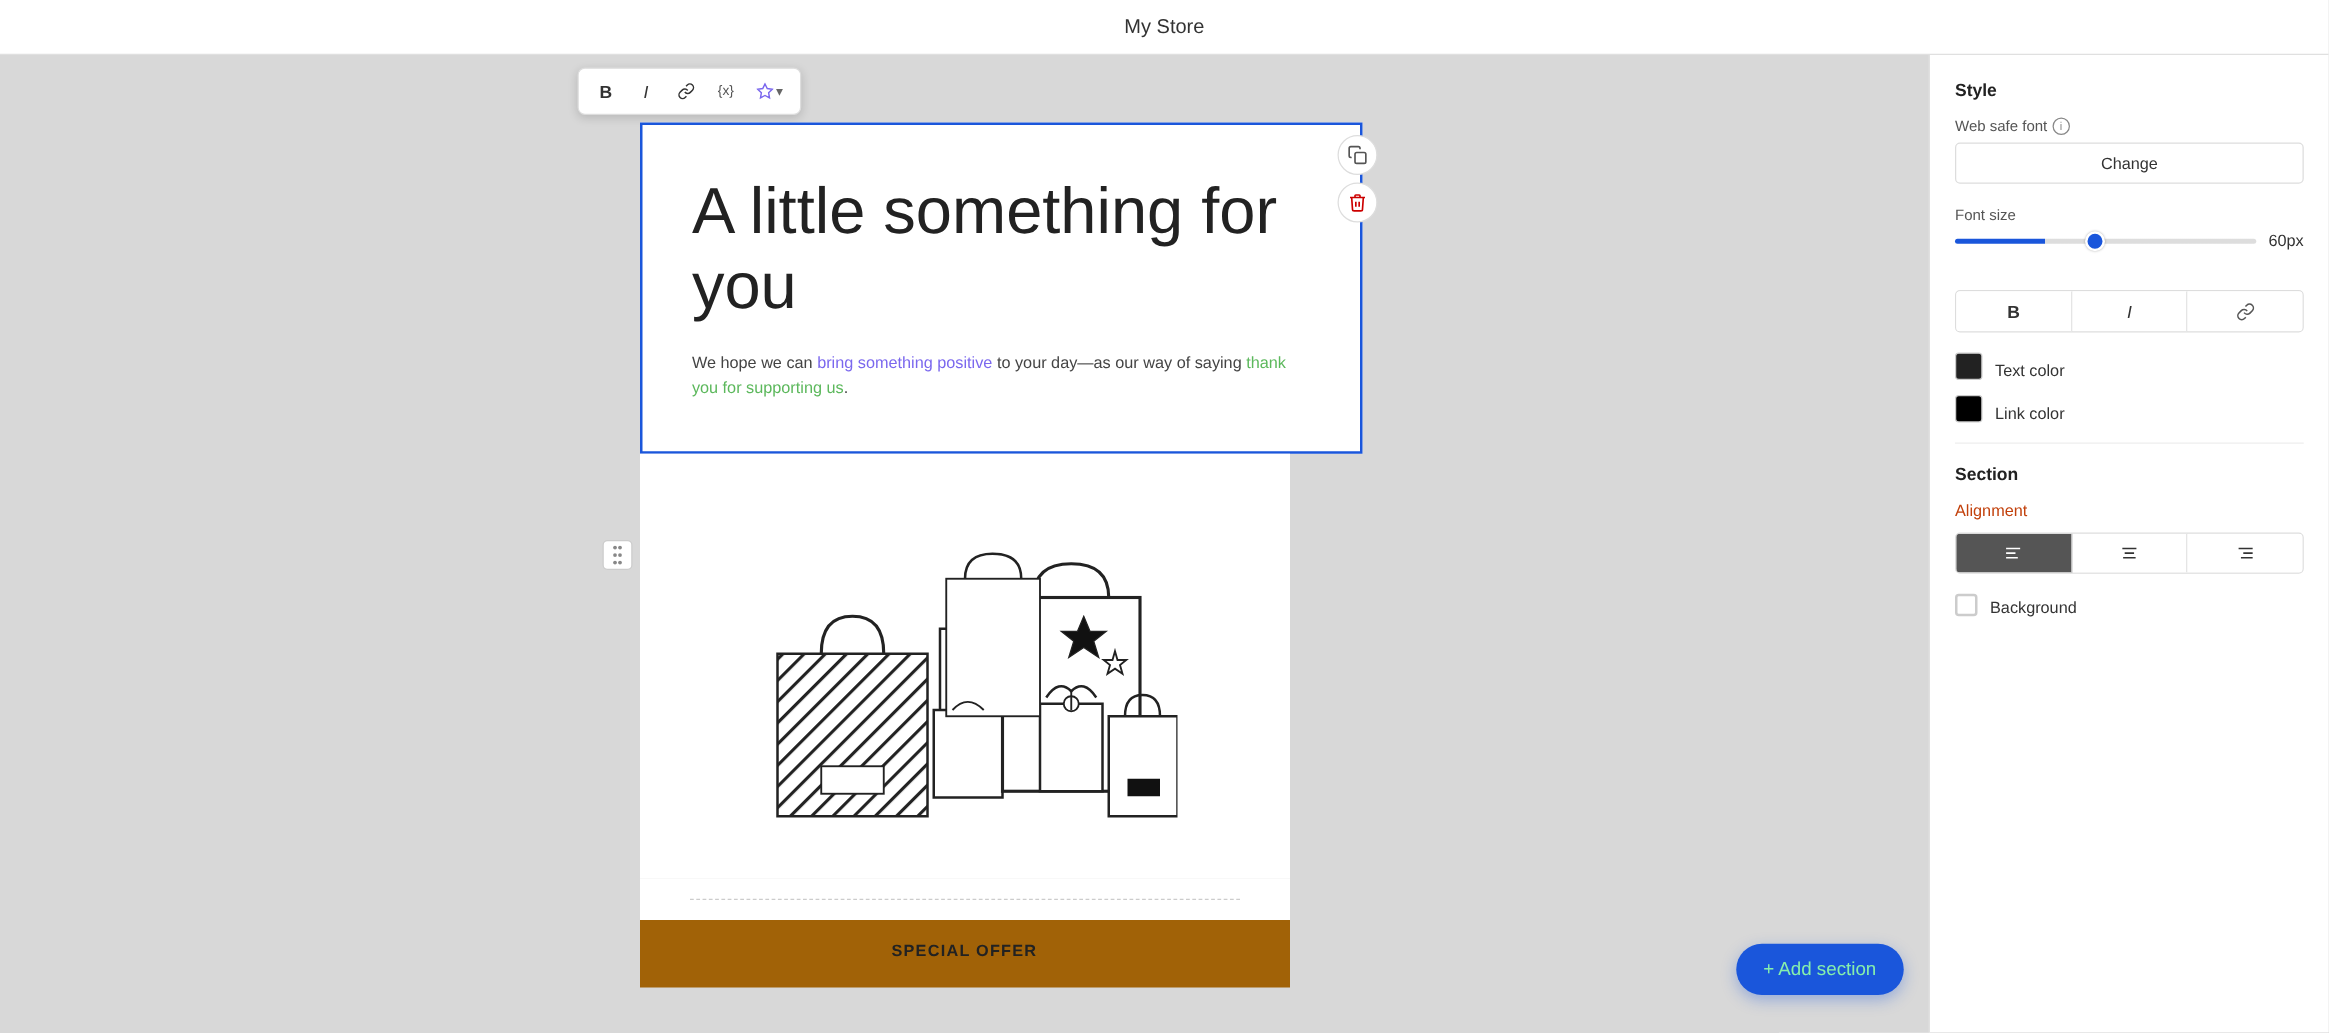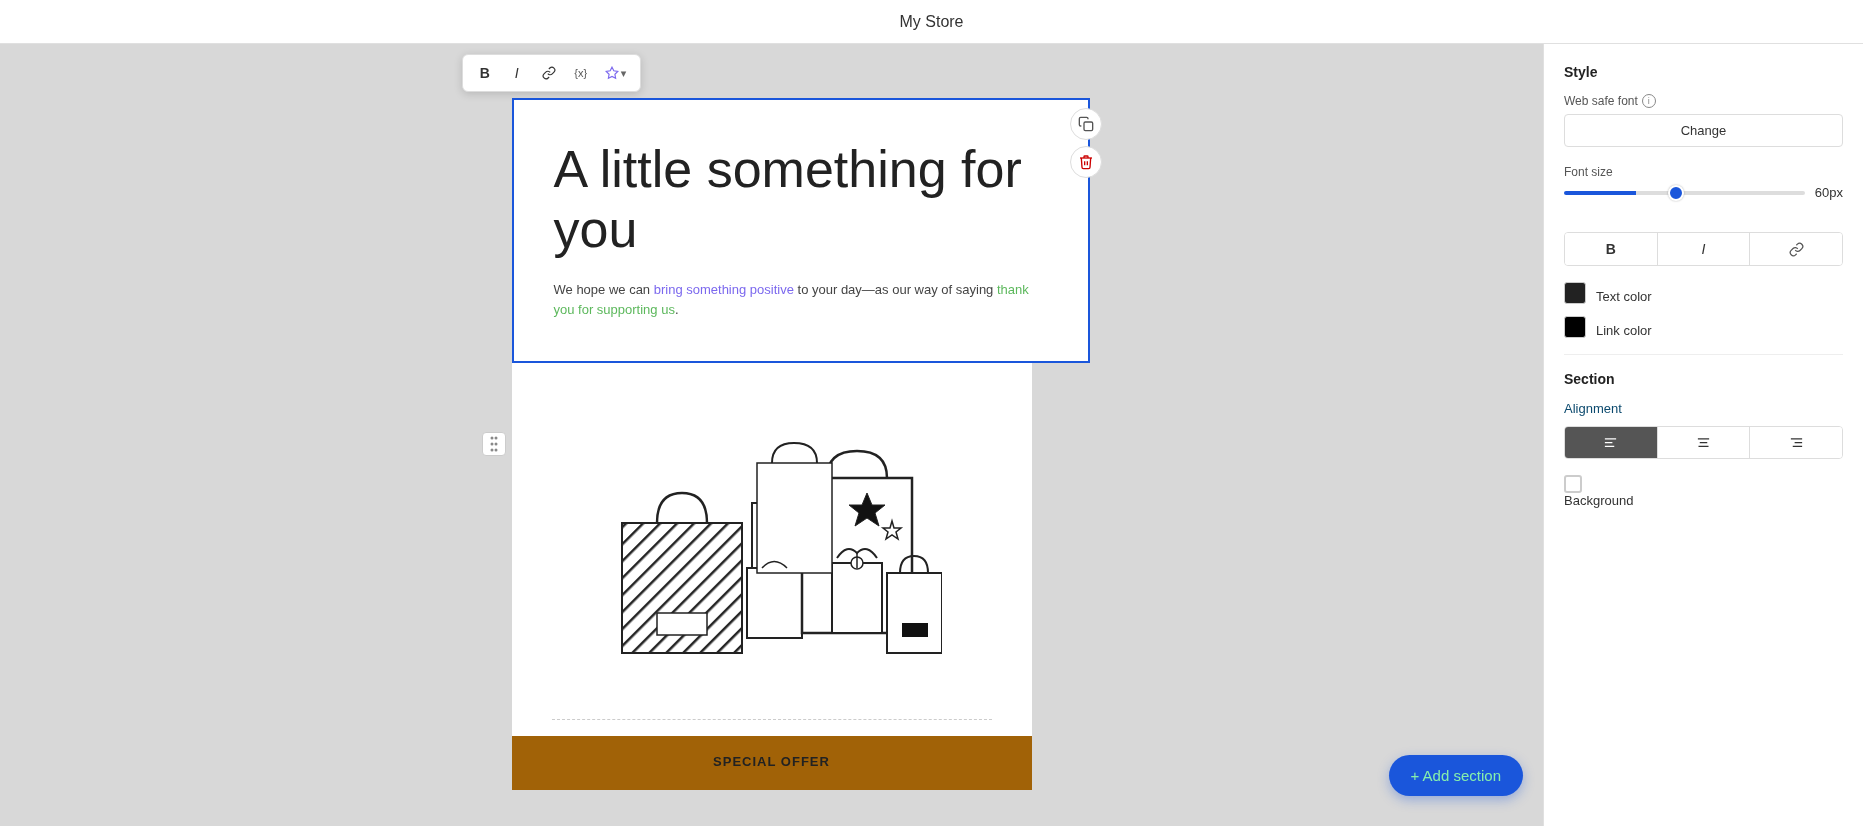--- a/index.html
+++ b/index.html
@@ -349,21 +349,21 @@
     }
 
     .panel-divider {
       border: none;
       border-top: 1px solid #eee;
       margin: 16px 0;
     }
 
     .section-subtitle {
       font-size: 13px;
-      color: #0c4a6e;
+      color: #c2410c;
       margin-bottom: 10px;
     }
 
     .alignment-buttons {
       display: flex;
       border: 1px solid #ddd;
       border-radius: 4px;
       overflow: hidden;
       margin-bottom: 16px;
     }
@@ -377,23 +377,22 @@
       color: #333;
       display: flex;
       align-items: center;
       justify-content: center;
     }
     .align-btn:not(:last-child) { border-right: 1px solid #ddd; }
     .align-btn.active { background: #555; color: #fff; }
 
     .background-row {
       display: flex;
-      align-items: flex-start;
-      gap: 0;
-      flex-direction: column;
+      align-items: flex-end;
+      gap: 10px;
     }
     .checkbox-toggle {
       width: 18px;
       height: 18px;
       border: 2px solid #ccc;
       border-radius: 3px;
       background: #fff;
       cursor: pointer;
       flex-shrink: 0;
     }

